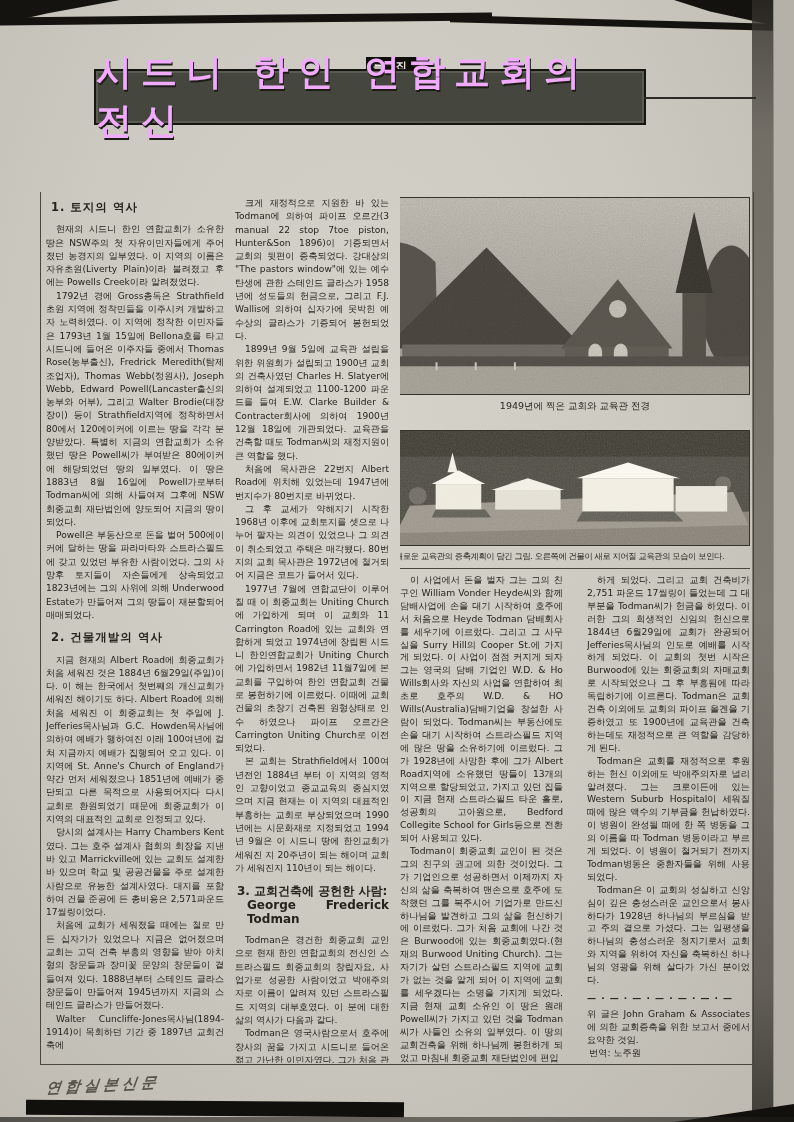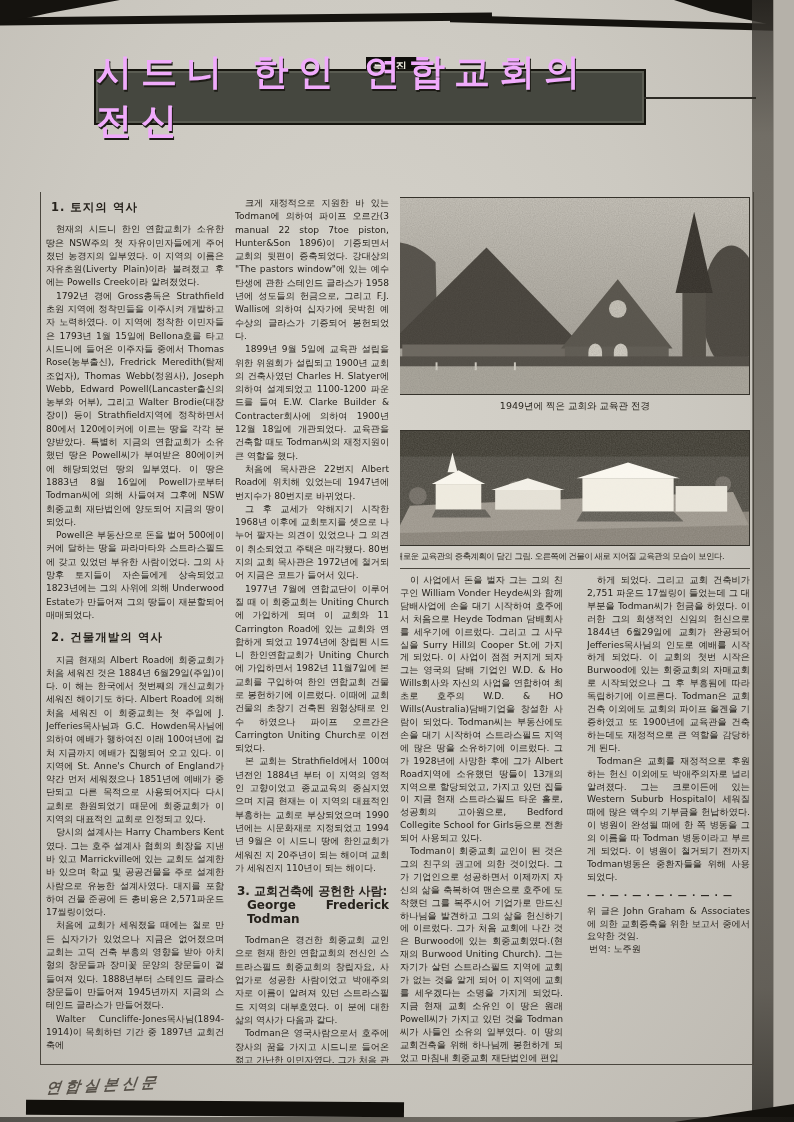--- a/index.html
+++ b/index.html
@@ -188,20 +188,21 @@
       <div class="caption2">새로운 교육관의 증축계획이 담긴 그림. 오른쪽에 건물이 새로 지어질 교육관의 모습이 보인다.</div>
 
       <div class="two-col">
         <div class="bcol3">
           <p>이 사업에서 돈을 벌자 그는 그의 친구인 William Vonder Heyde씨와 함께 담배사업에 손을 대기 시작하여 호주에서 처음으로 Heyde Todman 담배회사를 세우기에 이르렀다. 그리고 그 사무실을 Surry Hill의 Cooper St.에 가지게 되었다. 이 사업이 점점 커지게 되자 그는 영국의 담배 기업인 W.D. &amp; Ho Wills회사와 자신의 사업을 연합하여 최초로 호주의 W.D. &amp; HO Wills(Australia)담배기업을 창설한 사람이 되었다. Todman씨는 부동산에도 손을 대기 시작하여 스트라스필드 지역에 많은 땅을 소유하기에 이르렀다. 그가 1928년에 사망한 후에 그가 Albert Road지역에 소유했던 땅들이 13개의 지역으로 할당되었고, 가지고 있던 집들이 지금 현재 스트라스필드 타운 홀로, 성공회의 고아원으로, Bedford Collegite School for Girls등으로 전환되어 사용되고 있다.</p>
           <p>Todman이 회중교회 교인이 된 것은 그의 친구의 권고에 의한 것이었다. 그가 기업인으로 성공하면서 이제까지 자신의 삶을 축복하여 맨손으로 호주에 도착했던 그를 복주시어 기업가로 만드신 하나님을 발견하고 그의 삶을 헌신하기에 이르렀다. 그가 처음 교회에 나간 것은 Burwood에 있는 회중교회였다.(현재의 Burwood Uniting Church). 그는 자기가 살던 스트라스필드 지역에 교회가 없는 것을 알게 되어 이 지역에 교회를 세우겠다는 소명을 가지게 되었다. 지금 현재 교회 소유인 이 땅은 원래 Powell씨가 가지고 있던 것을 Todman씨가 사들인 소유의 일부였다. 이 땅의 교회건축을 위해 하나님께 봉헌하게 되었고 마침내 회중교회 재단법인에 편입</p>
         </div>
         <div class="bcol4">
           <p>하게 되었다. 그리고 교회 건축비가 2,751 파운드 17씰링이 들었는데 그 대부분을 Todman씨가 헌금을 하였다. 이러한 그의 희생적인 신임의 헌신으로 1844년 6월29일에 교회가 완공되어 Jefferies목사님의 인도로 예배를 시작하게 되었다. 이 교회의 첫번 시작은 Burwood에 있는 회중교회의 자매교회로 시작되었으나 그 후 부흥됨에 따라 독립하기에 이르른다. Todman은 교회건축 이외에도 교회의 파이프 올겐을 기증하였고 또 1900년에 교육관을 건축하는데도 재정적으로 큰 역할을 감당하게 된다.</p>
           <p>Todman은 교회를 재정적으로 후원하는 헌신 이외에도 박애주의자로 널리 알려졌다. 그는 크로이든에 있는 Western Suburb Hospital이 세워질 때에 많은 액수의 기부금을 헌납하였다. 이 병원이 완성될 때에 한 쪽 병동을 그의 이름을 따 Todman 병동이라고 부르게 되었다. 이 병원이 철거되기 전까지 Todman병동은 중환자들을 위해 사용되었다.</p>
+          <p>Todman은 이 교회의 성실하고 신앙심이 깊은 충성스러운 교인으로서 봉사하다가 1928년 하나님의 부르심을 받고 주의 곁으로 가셨다. 그는 일평생을 하나님의 충성스러운 청지기로서 교회와 지역을 위하여 자신을 축복하신 하나님의 영광을 위해 살다가 가신 분이었다.</p>
           <div class="divider-line">— · — · — · — · — · — · —</div>
           <p class="note">위 글은 John Graham &amp; Associates에 의한 교회증축을 위한 보고서 중에서 요약한 것임.</p>
           <p class="translator">번역: 노주원</p>
         </div>
       </div>
 
     </div>
   </div>
 
   <div class="handwriting">연합실본신문</div>

